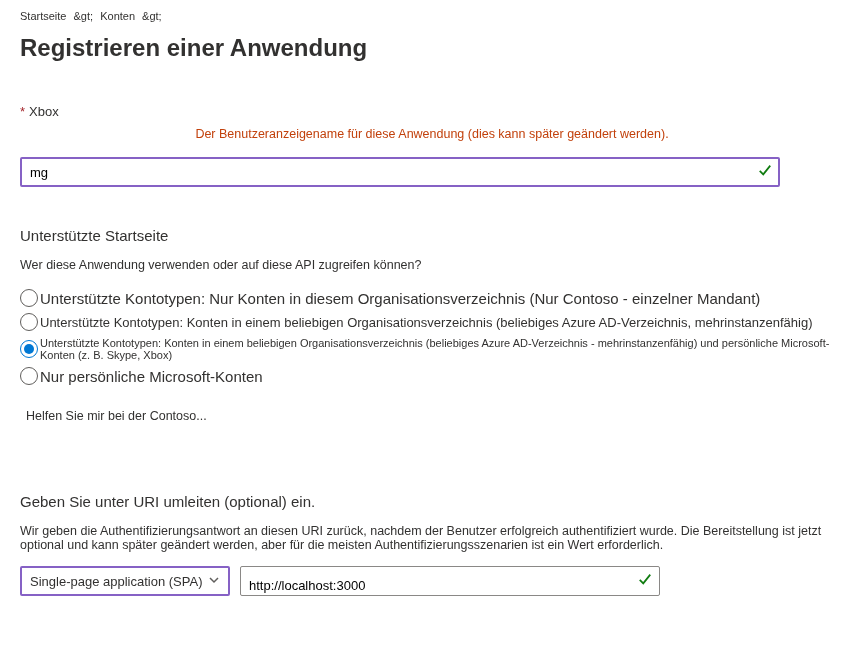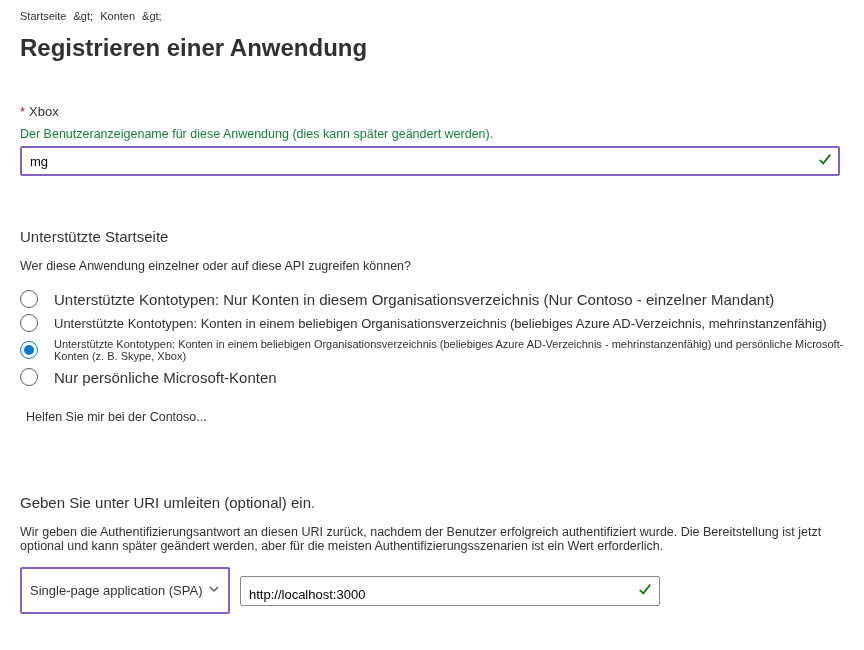--- a/index.html
+++ b/index.html
@@ -32,27 +32,28 @@
       margin-bottom: 8px;
       display: inline-flex;
       align-items: flex-start;
     }
     .required {
       color: #a4262c;
       margin-right: 4px;
     }
     .field-description {
       font-size: 12.5px;
-      color: #15803d;
-      margin-bottom: 5px;
+      color: #c2410c;
+      margin-bottom: 16px;
+      text-align: center;
     }
     .text-input-wrapper {
       position: relative;
-      width: 820px;
-      margin-bottom: 52px;
+      width: 760px;
+      margin-bottom: 40px;
     }
     .text-input {
       width: 100%;
       height: 30px;
       border: 2px solid #8661c5;
       border-radius: 2px;
       padding: 4px 30px 4px 8px;
       font-size: 13px;
       font-family: inherit;
       outline: none;
@@ -73,21 +74,21 @@
       font-size: 12.5px;
       margin-bottom: 14px;
     }
     .radio-group {
       margin-bottom: 18px;
     }
     .radio-row {
       display: flex;
       align-items: center;
       padding: 3px 0;
-      gap: 16px;
+      gap: 2px;
       cursor: pointer;
     }
     .radio-circle {
       width: 18px;
       height: 18px;
       flex-shrink: 0;
       border-radius: 50%;
       border: 1.5px solid #605e5c;
       display: flex;
       align-items: center;
@@ -115,21 +116,21 @@
       display: inline-block;
     }
     .redirect-row {
       display: flex;
       gap: 10px;
       align-items: center;
       margin-top: 12px;
     }
     .dropdown {
       width: 210px;
-      height: 47px;
+      height: 30px;
       border: 2px solid #8661c5;
       border-radius: 2px;
       display: flex;
       align-items: center;
       justify-content: space-between;
       padding: 0 8px;
       font-size: 13px;
       cursor: pointer;
     }
     .chevron { color: #605e5c; }
@@ -181,21 +182,21 @@
   <input type="text" class="text-input" value="mg" style="">
   <span class="input-check">
     <svg class="check-svg" viewBox="0 0 16 16">
         <polyline points="2,9 6,13 14,3"></polyline>
       </svg>
   </span>
 </div>
 
 
 <div class="section-heading">Unterstützte Startseite</div>
-<div class="section-subtext">Wer diese Anwendung einzelner oder auf diese API zugreifen können?</div>
+<div class="section-subtext">Wer diese Anwendung verwenden oder auf diese API zugreifen können?</div>
 
 <div class="radio-group">
   <div class="radio-row">
     <span class="radio-circle"></span>
     <span class="radio-label-0">Unterstützte Kontotypen: Nur Konten in diesem Organisationsverzeichnis (Nur Contoso - einzelner Mandant)</span>
   </div>
   <div class="radio-row">
     <span class="radio-circle"></span>
     <span class="radio-label-1">Unterstützte Kontotypen: Konten in einem beliebigen Organisationsverzeichnis (beliebiges Azure AD-Verzeichnis, mehrinstanzenfähig)</span>
   </div>

